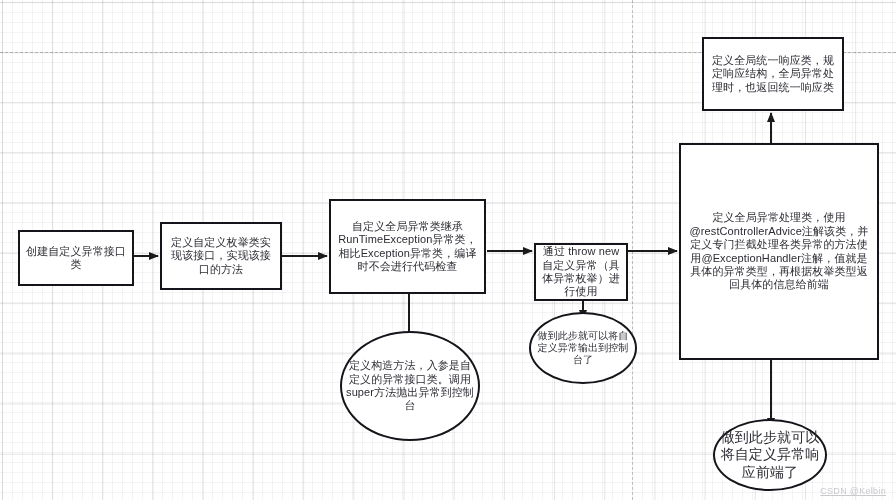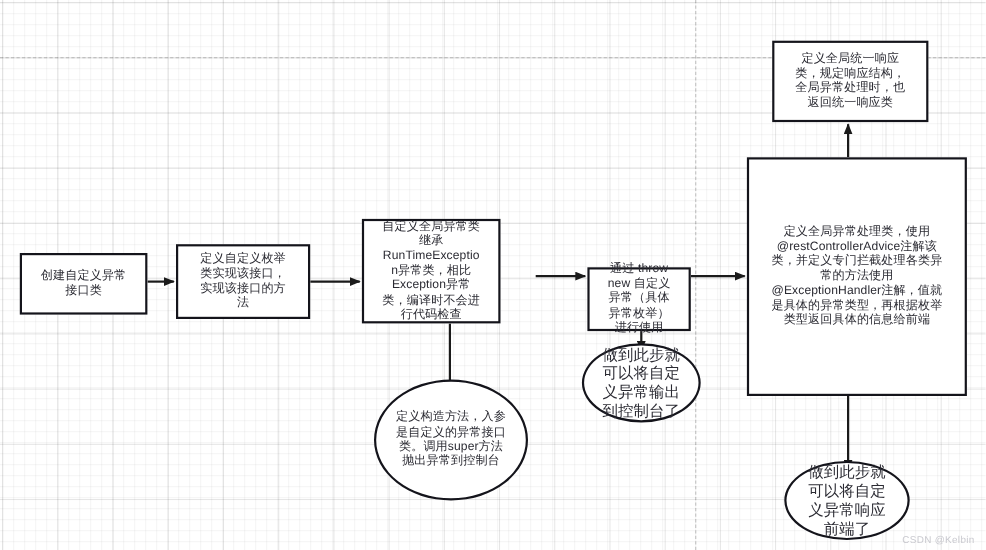--- a/index.html
+++ b/index.html
@@ -55,21 +55,21 @@
   }
   .node.rect {
     border: 2px solid #14141b;
   }
   .node.ellipse {
     border: 2px solid #14141b;
     border-radius: 50%;
   }
   .node .txt {
     display: block;
-    padding: 0 16px;
+    padding: 0 4px;
     line-height: 1.22;
     letter-spacing: 0.1px;
     white-space: pre-wrap;
     word-break: break-word;
   }
   .page-break-h {
     position: absolute;
     left: 0;
     width: 896px;
     height: 0;
@@ -83,20 +83,21 @@
     border-left: 1px dashed rgba(0,0,0,0.22);
   }
   #watermark {
     position: absolute;
     right: 10px;
     bottom: 4px;
     font-size: 9px;
     color: #c9c9cf;
     letter-spacing: 0.3px;
     user-select: none;
+    text-decoration: underline;
   }
 </style>
 </head>
 <body>
 
 <div id="canvas">
 
   <div class="page-break-h" style="top:52px;"></div>
   <div class="page-break-v" style="left:632px;"></div>
 
@@ -118,37 +119,37 @@
       </g>
   </svg>
 
   <div id="node-layer">
       <div class="node rect" style="left: 18px; top: 230px; width: 116px; height: 56px; border-color: rgb(20, 20, 27); background: rgb(255, 255, 255);">
         <span class="txt" style="font-size: 11px; color: rgb(43, 43, 51);">创建自定义异常接口类</span>
       </div>
       <div class="node rect" style="left: 160px; top: 222px; width: 122px; height: 68px; border-color: rgb(20, 20, 27); background: rgb(255, 255, 255);">
         <span class="txt" style="font-size: 11px; color: rgb(43, 43, 51);">定义自定义枚举类实现该接口，实现该接口的方法</span>
       </div>
-      <div class="node rect" style="left: 329px; top: 199px; width: 126px; height: 95px; border-color: rgb(20, 20, 27); background: rgb(255, 255, 255);">
+      <div class="node rect" style="left: 329px; top: 199px; width: 157px; height: 95px; border-color: rgb(20, 20, 27); background: rgb(255, 255, 255);">
         <span class="txt" style="font-size: 11px; color: rgb(43, 43, 51);">自定义全局异常类继承RunTimeException异常类，相比Exception异常类，编译时不会进行代码检查</span>
       </div>
       <div class="node rect" style="left: 534px; top: 222px; width: 94px; height: 58px; border-color: rgb(20, 20, 27); background: rgb(255, 255, 255); margin-top: 21px;">
         <span class="txt" style="font-size: 11px; color: rgb(43, 43, 51);">通过 throw new 自定义异常（具体异常枚举）进行使用</span>
       </div>
       <div class="node rect" style="left: 679px; top: 143px; width: 200px; height: 217px; border-color: rgb(20, 20, 27); background: rgb(255, 255, 255);">
         <span class="txt" style="font-size: 11px; color: rgb(43, 43, 51);">定义全局异常处理类，使用@restControllerAdvice注解该类，并定义专门拦截处理各类异常的方法使用@ExceptionHandler注解，值就是具体的异常类型，再根据枚举类型返回具体的信息给前端</span>
       </div>
       <div class="node rect" style="left: 702px; top: 37px; width: 142px; height: 74px; border-color: rgb(20, 20, 27); background: rgb(255, 255, 255);">
         <span class="txt" style="font-size: 11px; color: rgb(43, 43, 51);">定义全局统一响应类，规定响应结构，全局异常处理时，也返回统一响应类</span>
       </div>
-      <div class="node ellipse" style="left: 340px; top: 345px; width: 140px; height: 110px; border-color: rgb(20, 20, 27); background: rgb(255, 255, 255);">
+      <div class="node ellipse" style="left: 340px; top: 331px; width: 140px; height: 110px; border-color: rgb(20, 20, 27); background: rgb(255, 255, 255);">
         <span class="txt" style="font-size: 11px; color: rgb(43, 43, 51);">定义构造方法，入参是自定义的异常接口类。调用super方法抛出异常到控制台</span>
       </div>
       <div class="node ellipse" style="left: 529px; top: 312px; width: 108px; height: 72px; border-color: rgb(20, 20, 27); background: rgb(255, 255, 255);">
-        <span class="txt" style="font-size: 14px; color: rgb(43, 43, 51);">做到此步就可以将自定义异常输出到控制台了</span>
+        <span class="txt" style="font-size: 10px; color: rgb(43, 43, 51);">做到此步就可以将自定义异常输出到控制台了</span>
       </div>
       <div class="node ellipse" style="left: 713px; top: 419px; width: 114px; height: 72px; border-color: rgb(20, 20, 27); background: rgb(255, 255, 255);">
         <span class="txt" style="font-size: 14px; color: rgb(43, 43, 51);">做到此步就可以将自定义异常响应前端了</span>
       </div>
     </div>
 
   <div id="watermark">CSDN @Kelbin</div>
 </div>
 
 </body></html>

